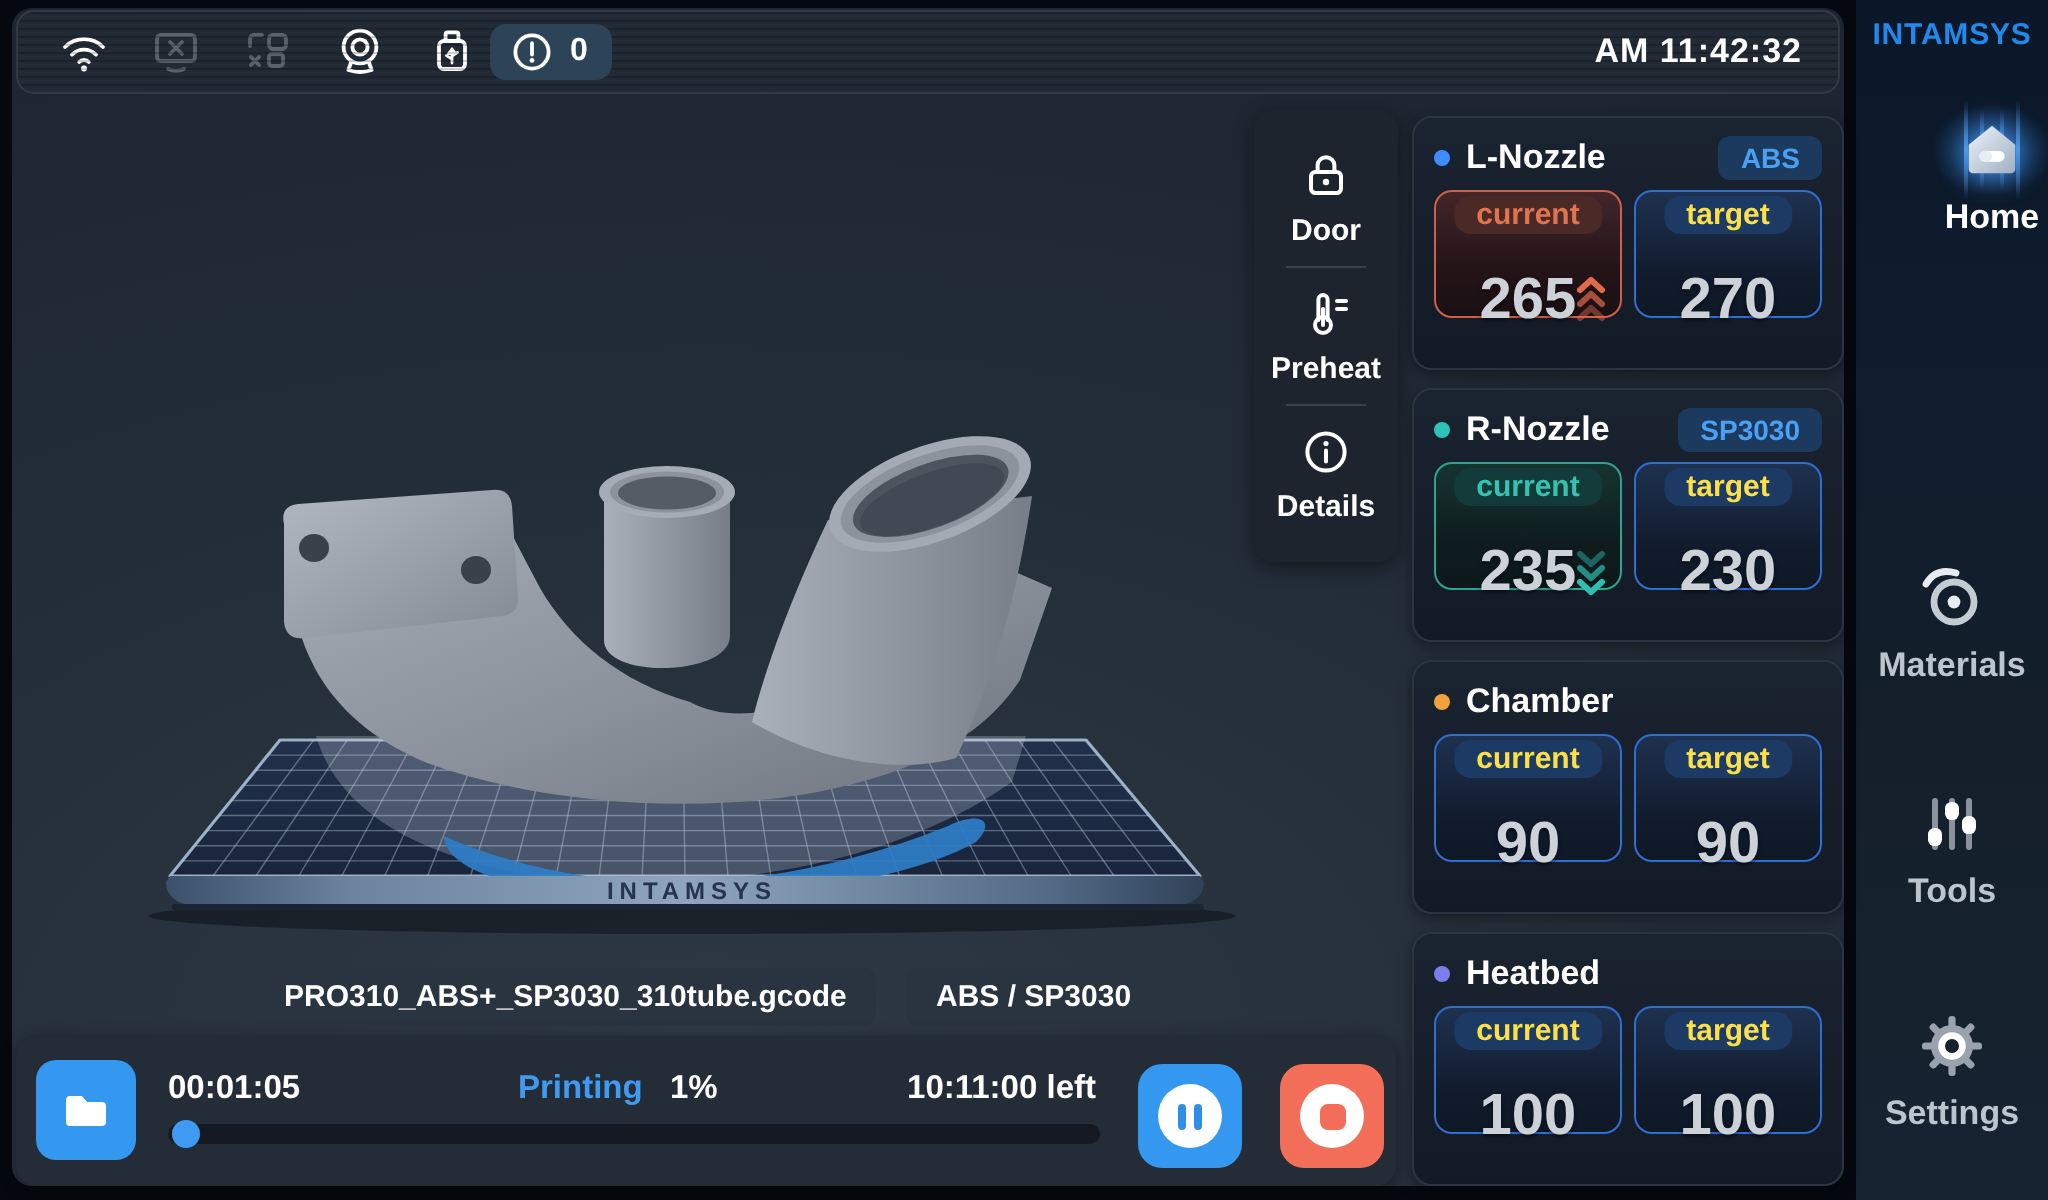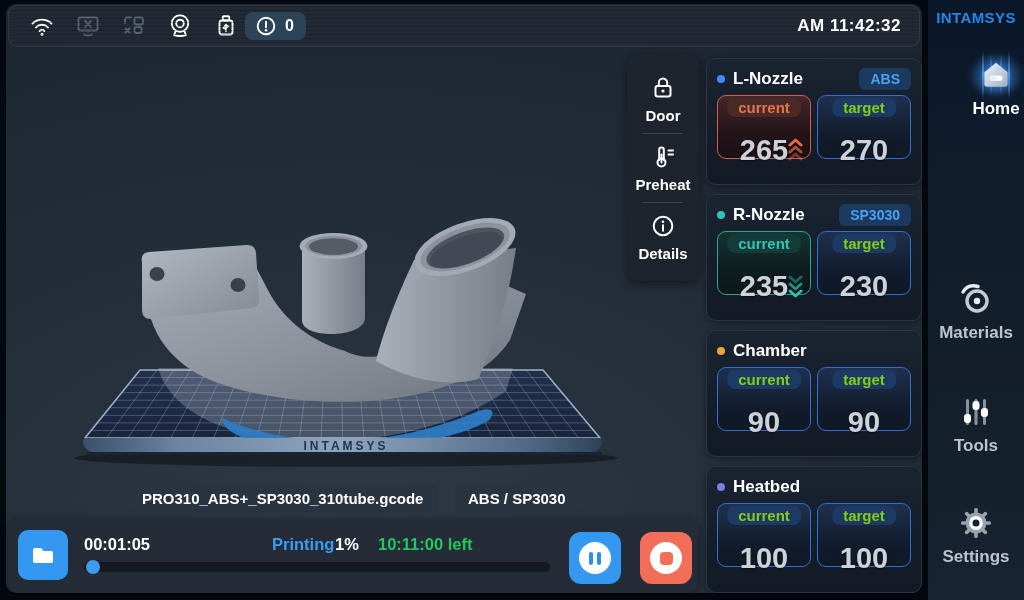--- a/index.html
+++ b/index.html
@@ -48,42 +48,42 @@
   .dot{width:8px;height:8px;border-radius:50%;flex:none;}
   .dot-0{background:#3f8cff;} .dot-1{background:#2fc2b6;} .dot-2{background:#f0a23c;} .dot-3{background:#7b7de9;}
   .tname{color:#fff;font-weight:bold;font-size:17px;}
   .badge{margin-left:auto;background:#1b3a5e;color:#4aa0f5;font-weight:bold;font-size:14px;
     padding:3px 11px;border-radius:6px;cursor:pointer;}
   .badge:empty{display:none;}
   .cards{display:flex;gap:6px;margin-top:3px;}
   .card{position:relative;width:95px;height:64px;border-radius:9px;border:1.5px solid #2e6fd0;
     background:linear-gradient(180deg,#1e3150 0%,#111b2b 68%,#0f1827 100%);cursor:pointer;}
   .pill{position:absolute;top:2px;left:50%;transform:translateX(-50%);padding:1px 11px;
-    border-radius:8px;font-weight:bold;font-size:15px;background:#1c3a63;color:#84cc16;white-space:nowrap;}
+    border-radius:8px;font-weight:bold;font-size:15px;background:#1c3a63;color:#fde047;white-space:nowrap;}
   .val{position:absolute;left:0;right:0;top:38px;text-align:center;color:#cdd2d9;font-weight:bold;
     font-size:29px;text-shadow:0 1px 2px rgba(0,0,0,.5);}
   .card.hot{border-color:#cf5f49;background:linear-gradient(180deg,#42262a 0%,#241418 60%,#1a1014 100%);}
   .card.hot .pill{background:#4a2a27;color:#e0744f;}
   .card.cool{border-color:#2da392;background:linear-gradient(180deg,#15342f 0%,#0f1d1f 60%,#0d171a 100%);}
   .card.cool .pill{background:#123b3a;color:#36c2b1;}
   .card .val.shift{}
   .trend{position:absolute;right:7px;top:42px;}
   
   .chip{position:absolute;top:480px;height:29px;background:#2a3340;border-radius:6px;color:#fff;
     font-weight:bold;font-size:15px;display:flex;align-items:center;padding:0 15px;z-index:4;}
   .chip-file{left:121px;} .chip-mat{left:447px;}
   
   .bbar{position:absolute;left:2px;top:514px;width:690px;height:75px;background:#232c37;
     border-radius:10px;box-shadow:0 2px 8px rgba(0,0,0,.4);z-index:4;}
   .folder-btn{position:absolute;left:10px;top:12px;width:50px;height:50px;border-radius:10px;
     background:#3498f0;display:flex;align-items:center;justify-content:center;cursor:pointer;}
   .b-elapsed{position:absolute;left:76px;top:17px;color:#fff;font-weight:bold;font-size:16.5px;}
-  .b-status{position:absolute;left:264px;top:17px;color:#3f9bf2;font-weight:bold;font-size:16.5px;}
+  .b-status{position:absolute;left:251px;top:17px;color:#3f9bf2;font-weight:bold;font-size:16.5px;}
   .b-pct{position:absolute;left:327px;top:17px;color:#fff;font-weight:bold;font-size:16.5px;}
-  .b-remain{position:absolute;left:370px;top:17px;width:170px;color:#22c55e;
+  .b-remain{position:absolute;left:370px;top:17px;width:170px;text-align:right;color:#ffffff;
     font-weight:bold;font-size:16.5px;}
   .track{position:absolute;left:76px;top:44px;width:466px;height:10px;background:#141922;border-radius:5px;}
   .track-dot{position:absolute;left:2px;top:-2px;width:14px;height:14px;border-radius:50%;background:#3f9bf2;}
   .pp-btn{position:absolute;top:14px;width:52px;height:52px;border-radius:12px;display:flex;
     align-items:center;justify-content:center;cursor:pointer;}
   .pause-btn{left:561px;background:#3498f0;}
   .stop-btn{left:632px;background:#f26e58;}
   .btn-circle{width:32px;height:32px;border-radius:50%;background:#fff;display:flex;
     align-items:center;justify-content:center;gap:4px;}
   .pause-bar{width:4px;height:13px;border-radius:2px;background:#2f8fe8;}

